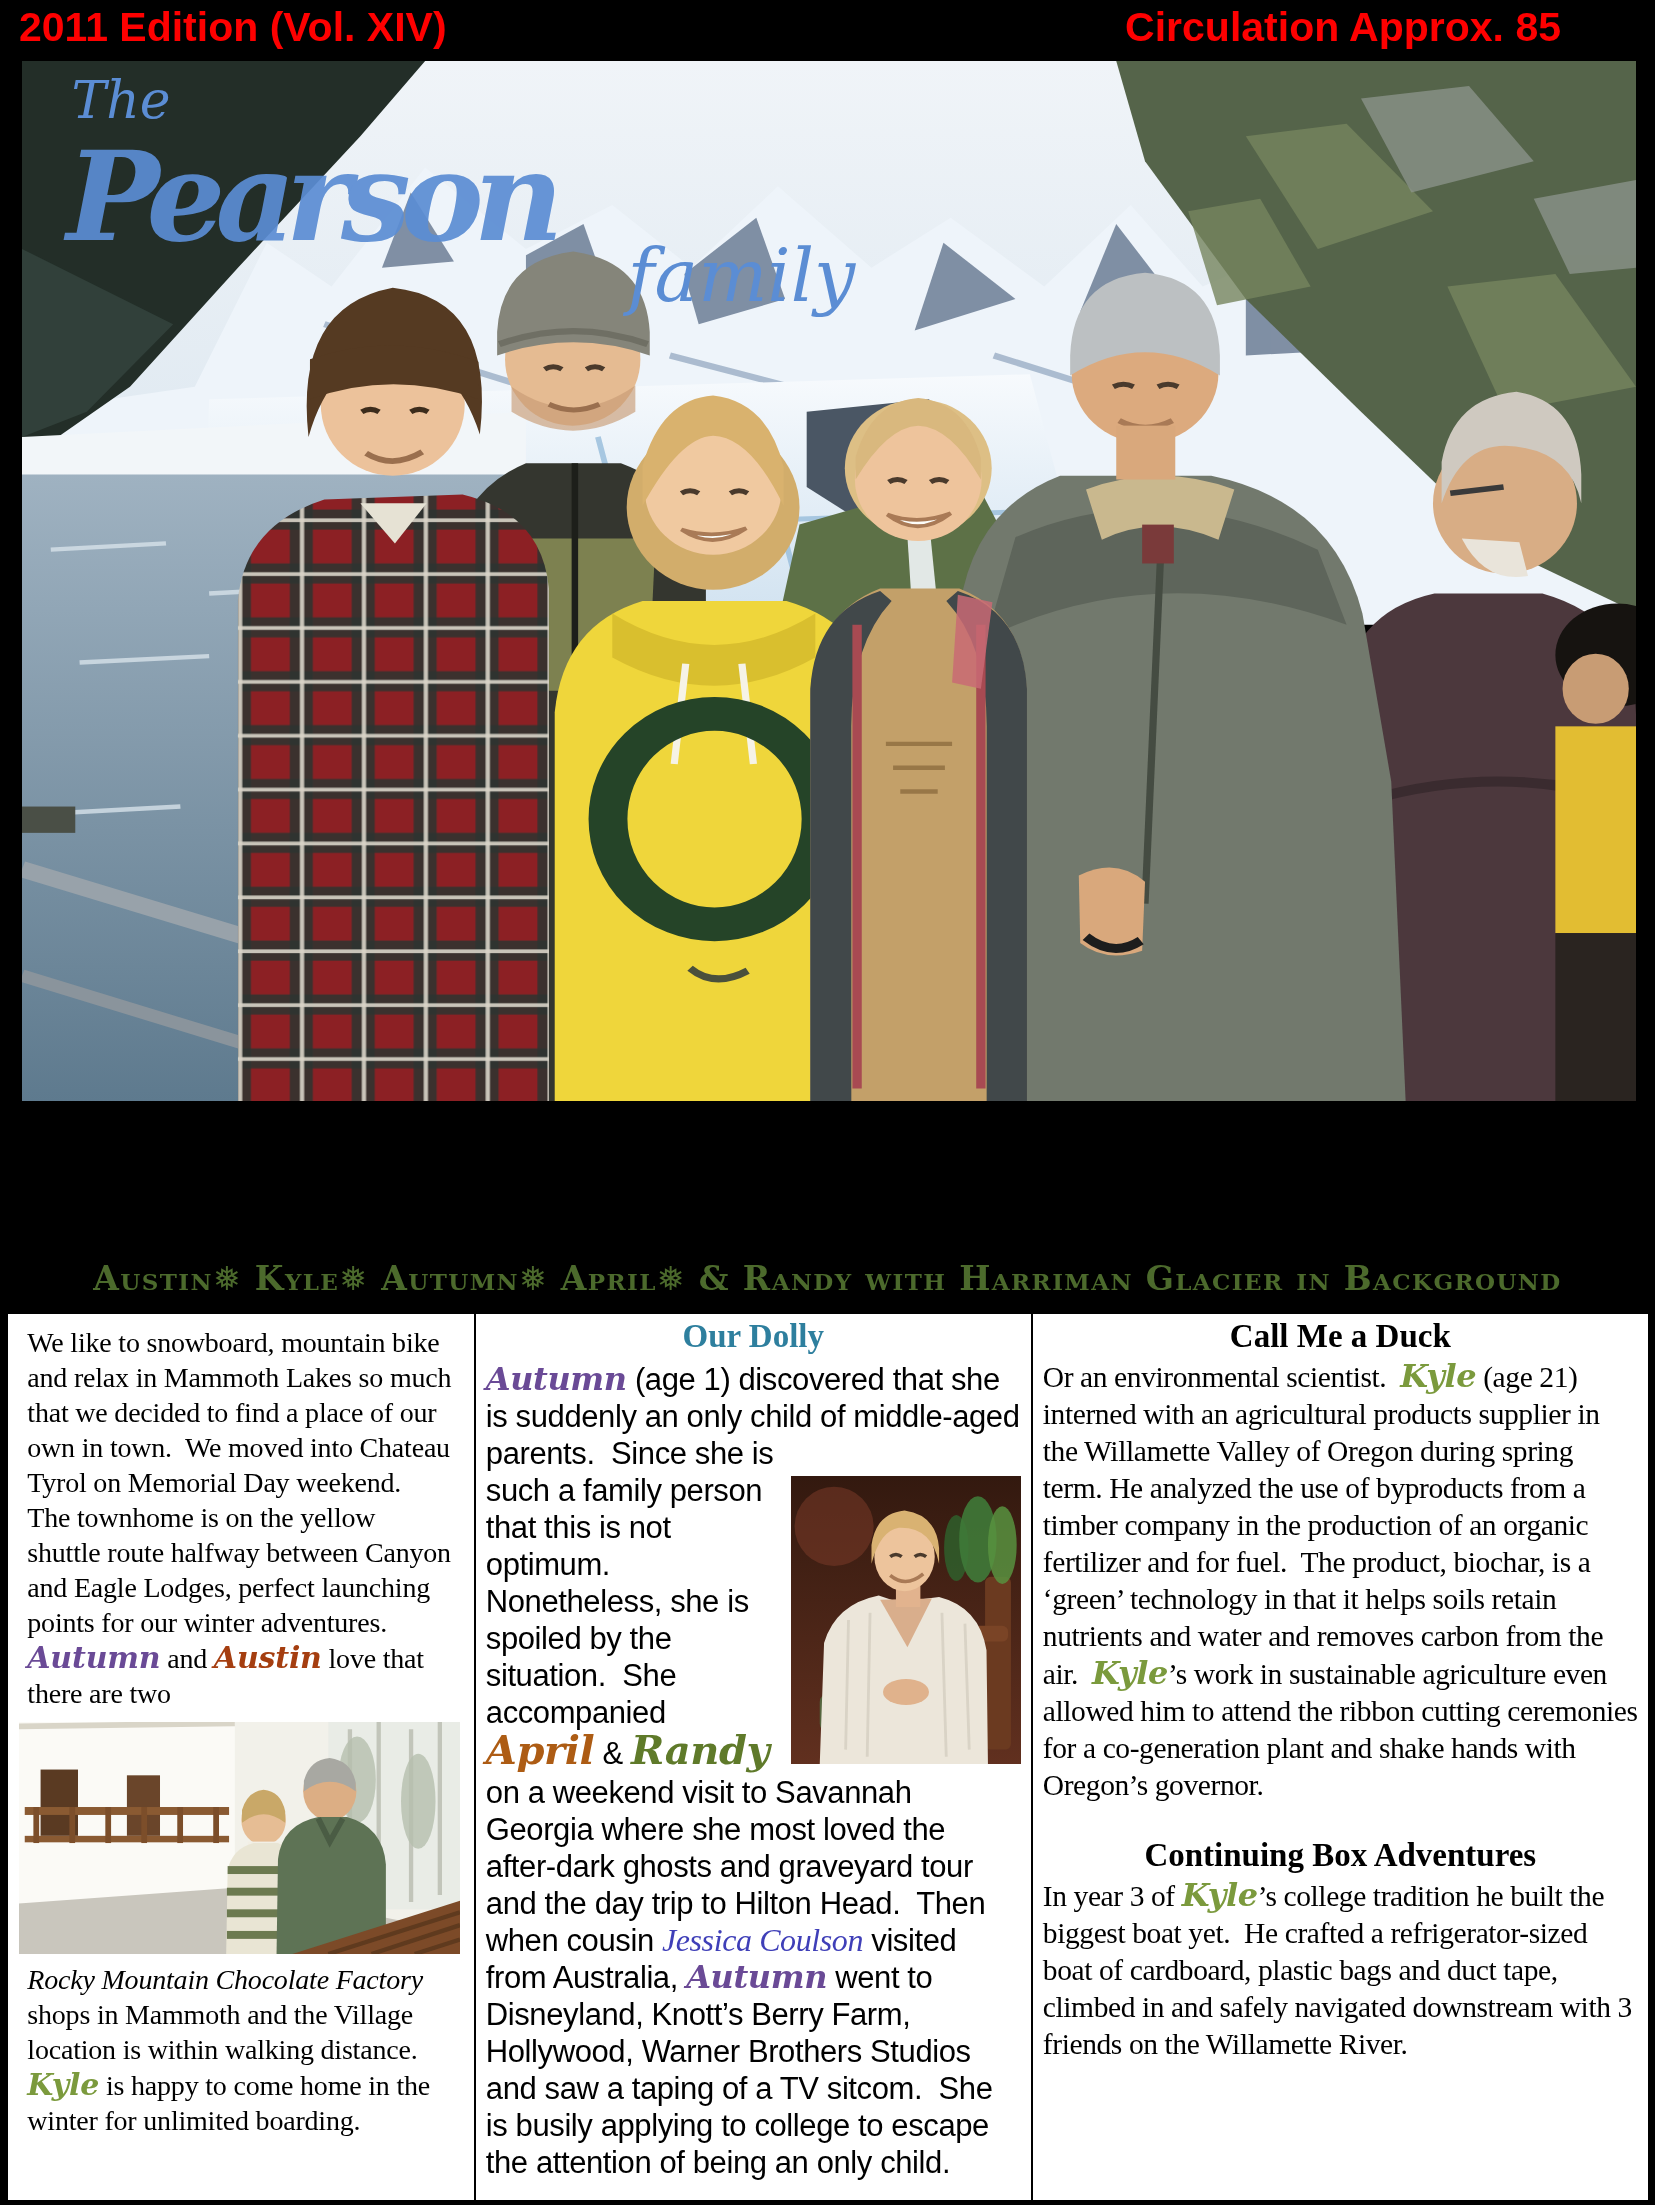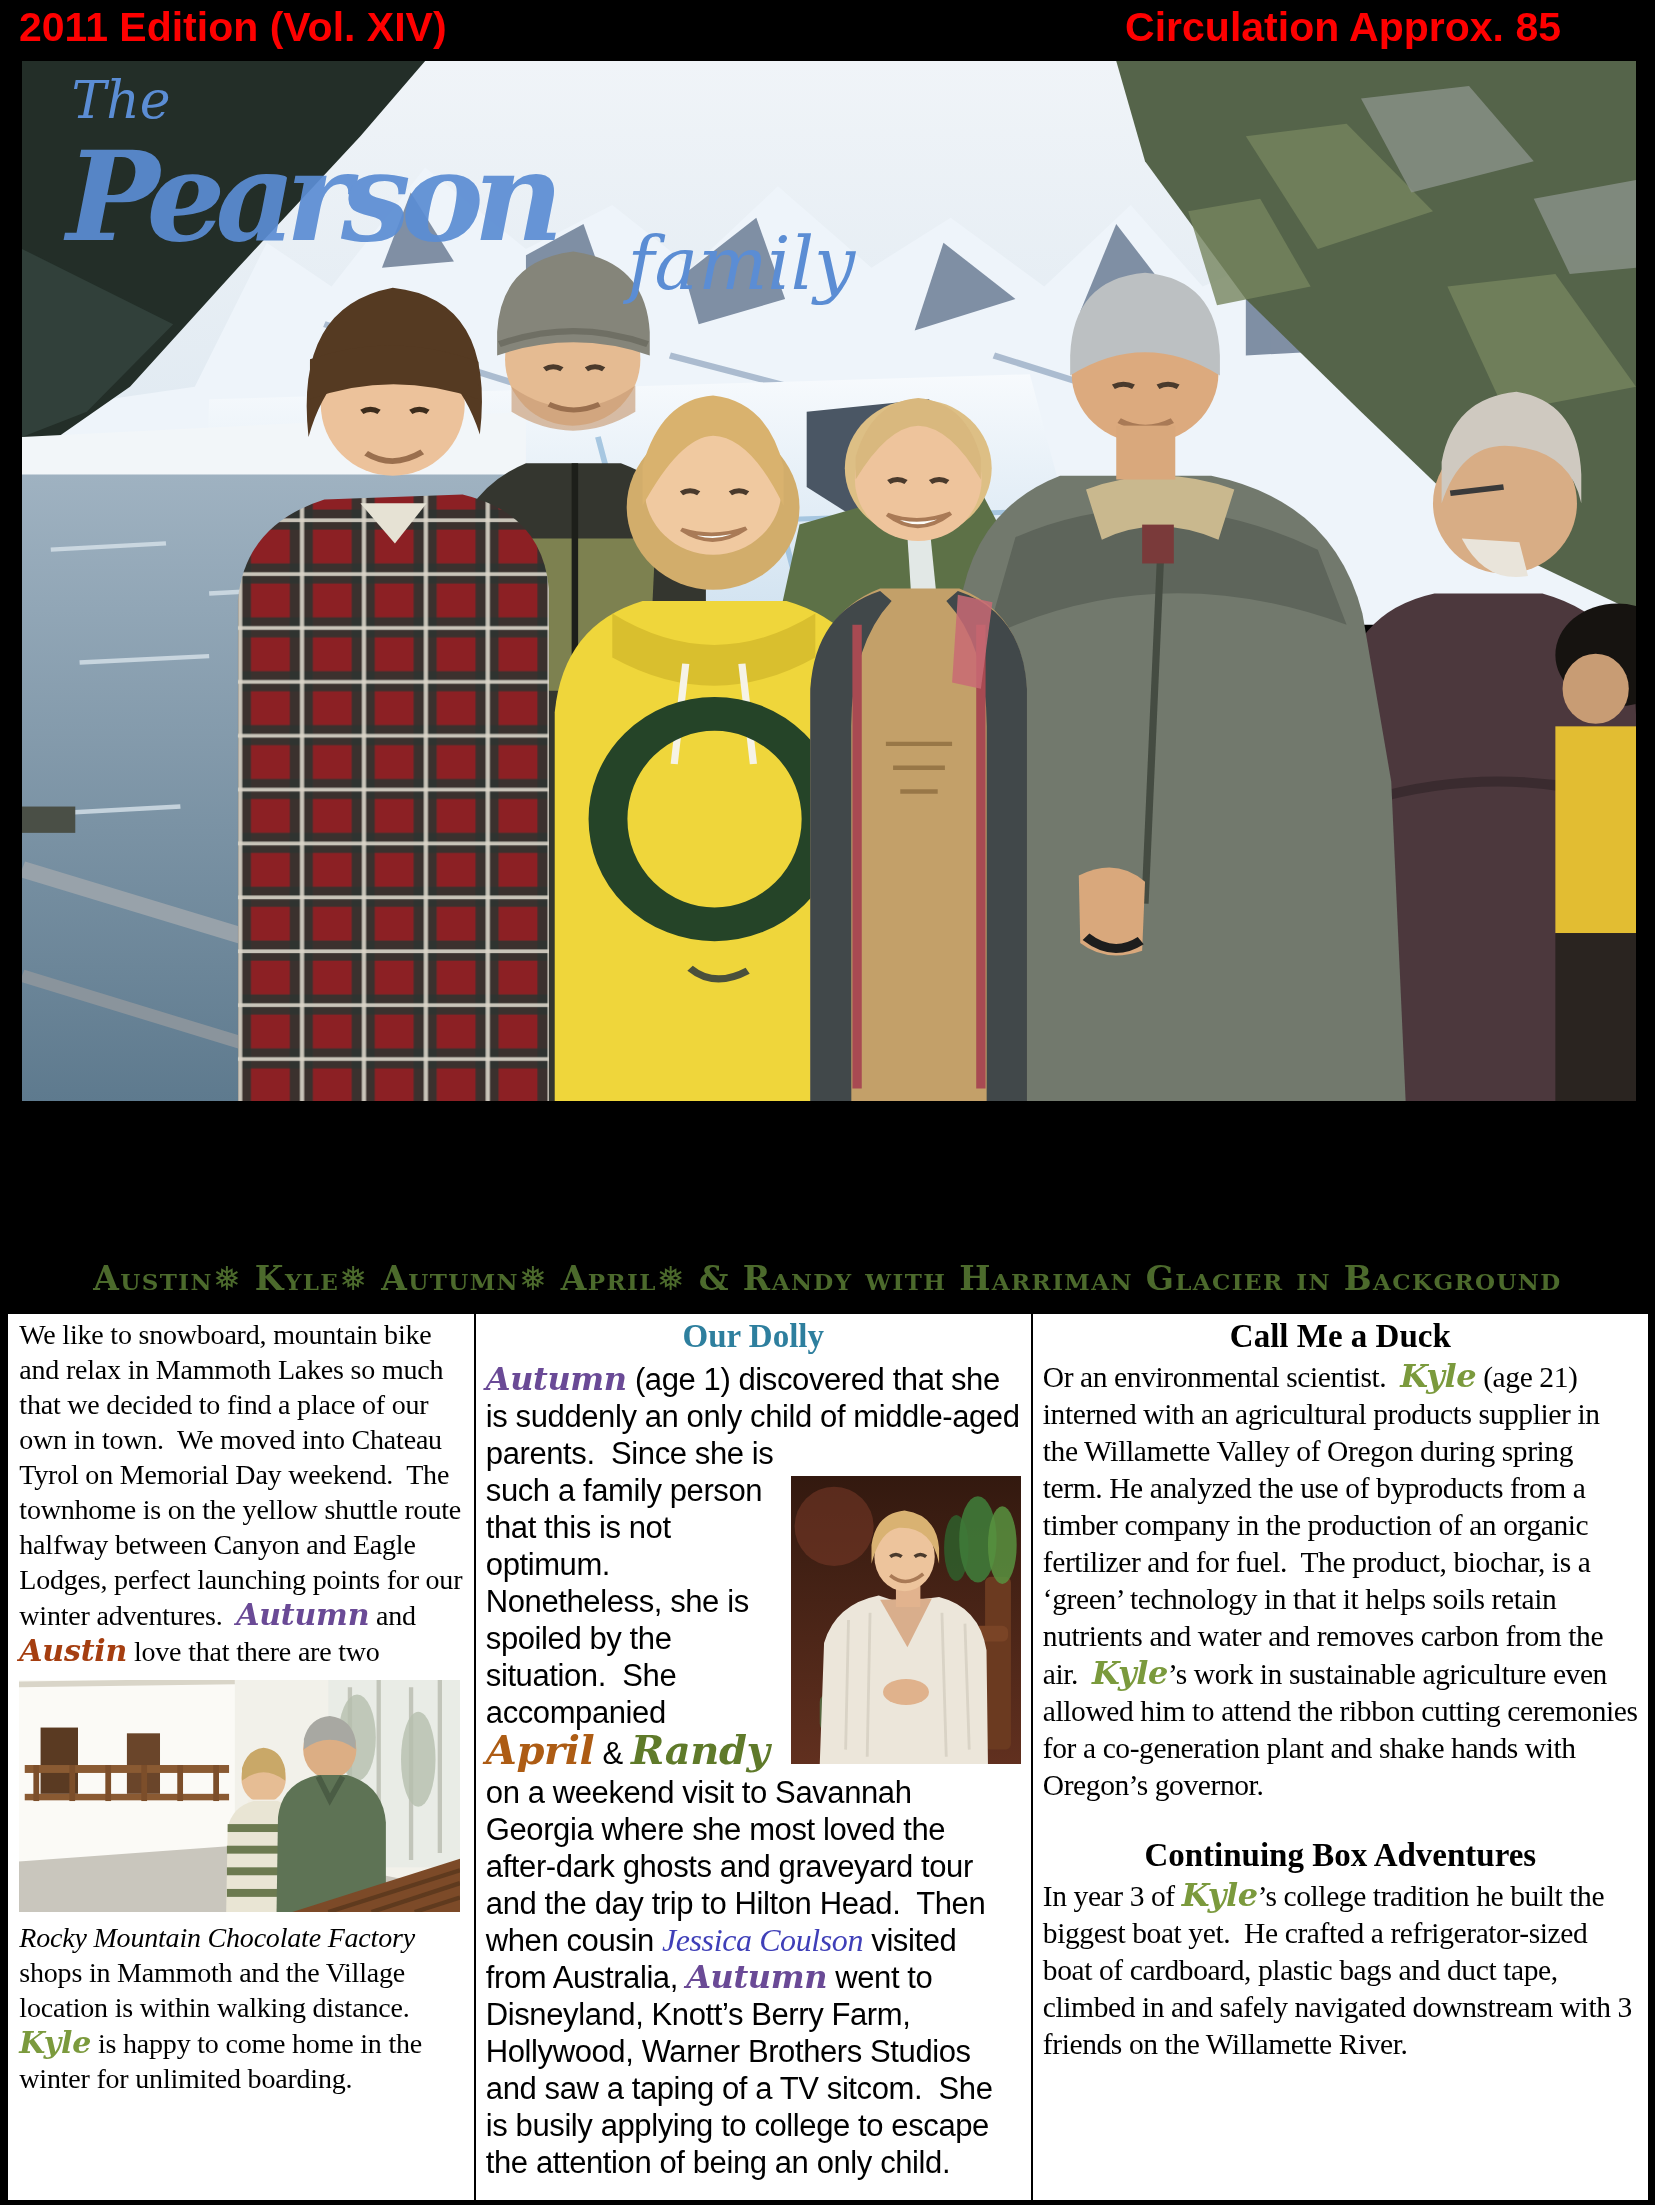--- a/index.html
+++ b/index.html
@@ -10,36 +10,36 @@
        font-weight:600;font-size:41px;color:#fe0000;white-space:nowrap;}
   .hdr-left{left:19px;}
   .hdr-right{right:94px;}
   
   .photo-wrap{position:absolute;left:21.6px;top:61px;width:1614px;height:1040px;overflow:hidden;}
   .photo-wrap svg{display:block;width:100%;height:100%;}
   .masthead{position:absolute;color:#5b8dd4;pointer-events:none;}
   .mast-the{left:50px;top:8.6px;font-size:52px;font-style:italic;font-family:"DejaVu Serif",serif;}
   .mast-name{left:45px;top:63px;font-size:124px;font-weight:bold;font-style:italic;
              letter-spacing:-10px;font-family:"DejaVu Serif",serif;opacity:.92;}
-  .mast-family{left:606px;top:160px;font-size:73px;font-style:italic;font-family:"DejaVu Serif",serif;}
+  .mast-family{left:606px;top:172px;font-size:73px;font-style:italic;font-family:"DejaVu Serif",serif;}
   
   .caption{position:absolute;left:0;top:1259px;width:100%;text-align:center;
            font-variant:small-caps;font-weight:600;font-size:33px;letter-spacing:1.4px;
            color:#4c6a2c;font-family:"DejaVu Serif","DejaVu Sans",serif;}
   
   .cols{position:absolute;left:5.8px;top:1312px;width:1644px;height:890px;
         border:2.9px solid #000;box-sizing:border-box;display:flex;overflow:hidden;background:#fff;}
   .col{box-sizing:border-box;height:100%;overflow:hidden;}
   .col1{width:468px;border-right:2.9px solid #000;padding:2.9px 11.5px 0 11.5px;}
   .col2{width:557px;border-right:2.9px solid #000;padding:2.9px 10px 0 10px;}
   .col3{flex:1;padding:2.9px 10px 0 10px;}
   .h-serif{font-size:33px;font-weight:bold;text-align:center;margin:1.4px 0 2.9px 0;}
   .h-teal{font-family:Liberation Serif, serif;font-size:33px;font-weight:bold;
           text-align:center;color:#2e7f9e;margin:1.4px 0 5.8px 0;}
-  .c1p{font-size:28px;line-height:35px;letter-spacing:-0.2px;margin:0;white-space:pre-wrap;}
+  .c1p{font-size:28px;line-height:35px;letter-spacing:-0.2px;margin:8px;white-space:pre-wrap;}
   .c2p{font-family:"Liberation Sans",sans-serif;font-size:31px;line-height:37px;
        letter-spacing:-0.4px;margin:0;white-space:pre-wrap;}
   .c3p{font-size:29.5px;line-height:37px;letter-spacing:-0.4px;margin:0;white-space:pre-wrap;}
   .clearR{clear:right;}
   
   .nm{font-family:"DejaVu Serif",serif;font-style:italic;font-weight:bold;}
   .nm-autumn{color:#6a4a96;}
   .nm-austin{color:#a53e10;}
   .nm-april{color:#ad5c14;}
   .nm-randy{color:#5f7a2a;}

